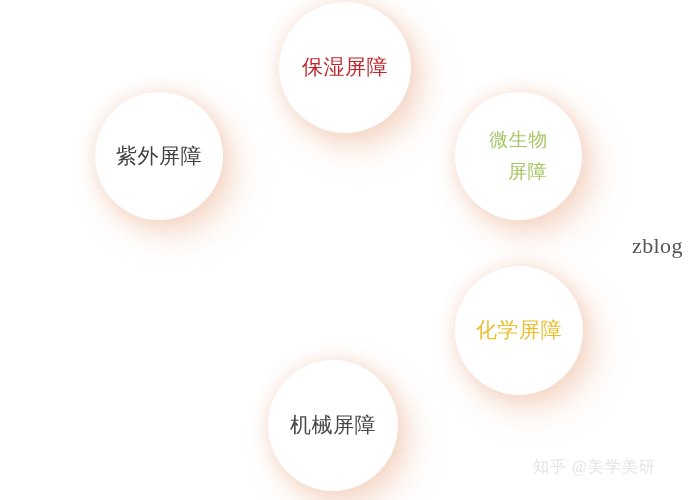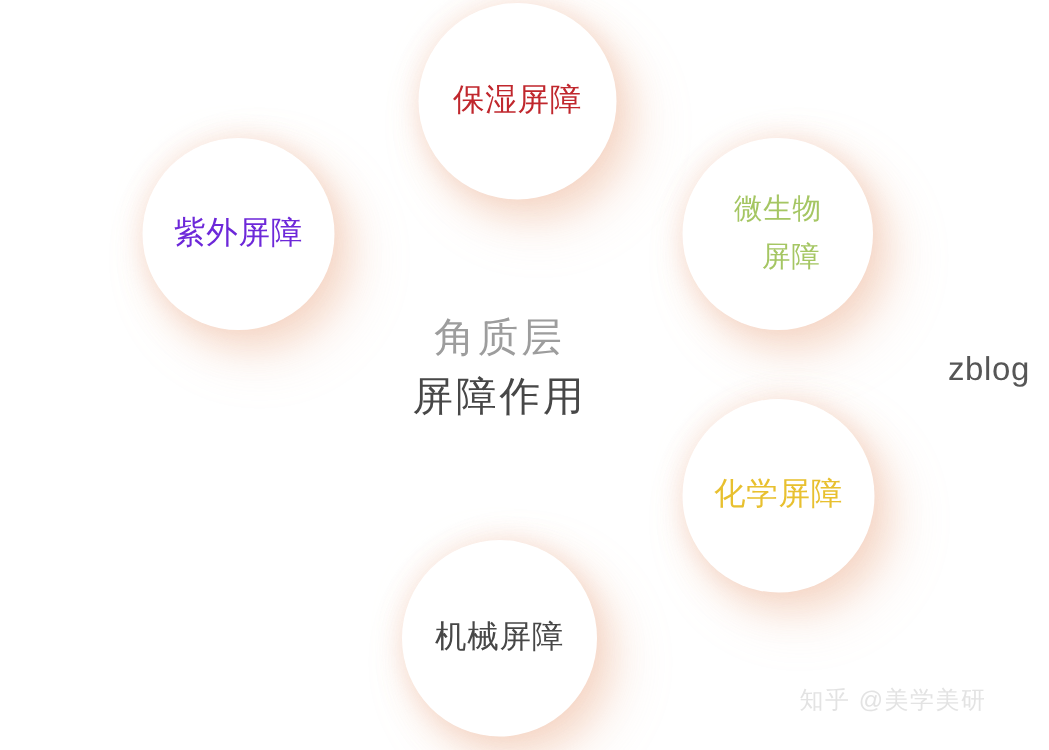--- a/index.html
+++ b/index.html
@@ -12,20 +12,21 @@
     background: #ffffff;
     font-family: "Liberation Sans", "DejaVu Sans", sans-serif;
     overflow: hidden;
   }
 
   #diagram {
     position: relative;
     width: 599px;
     height: 500px;
     background: #ffffff;
+    font-family: Liberation Serif, serif;
   }
 
   
   .node {
     position: absolute;
     border-radius: 50%;
     background: #ffffff;
     display: flex;
     align-items: center;
     justify-content: center;
@@ -61,21 +62,21 @@
   }
   #node-chemical {
     left: 455px;  top: 266px; width: 128px; height: 129px;
   }
   #node-mechanical {
     left: 268px;  top: 360px; width: 130px; height: 131px;
   }
 
   
   #node-moisture   .node-label { font-size: 21px; color: #c0272d; }
-  #node-uv         .node-label { font-size: 21px; color: #6d28d9; }
+  #node-uv         .node-label { font-size: 21px; color: #404040; }
   #node-microbial  .node-label { font-size: 19px; color: #a5c663; line-height: 1.7; }
   #node-electric   .node-label { font-size: 21px; color: #3d7ba8; }
   #node-chemical   .node-label { font-size: 21px; color: #e8c02f; }
   #node-mechanical .node-label { font-size: 21px; color: #474747; }
 
   
   #node-microbial .label-line-2 {
     display: block;
     padding-left: 18px;
   }
@@ -148,22 +149,18 @@
 
 
   <div class="node" id="node-mechanical">
     <span class="node-label">机械屏障</span>
   </div>
 
   <div class="node" id="node-chemical">
     <span class="node-label">化学屏障</span>
   </div>
 
-  <div id="center-title">
-    <span class="title-line-1">角质层</span>
-    <span class="title-line-2">屏障作用</span>
-  </div>
 
   <div id="watermark-zblog">zblog</div>
 
   <div id="watermark-zhihu">知乎 @美学美研</div>
 
 </div>
 
 </body></html>

